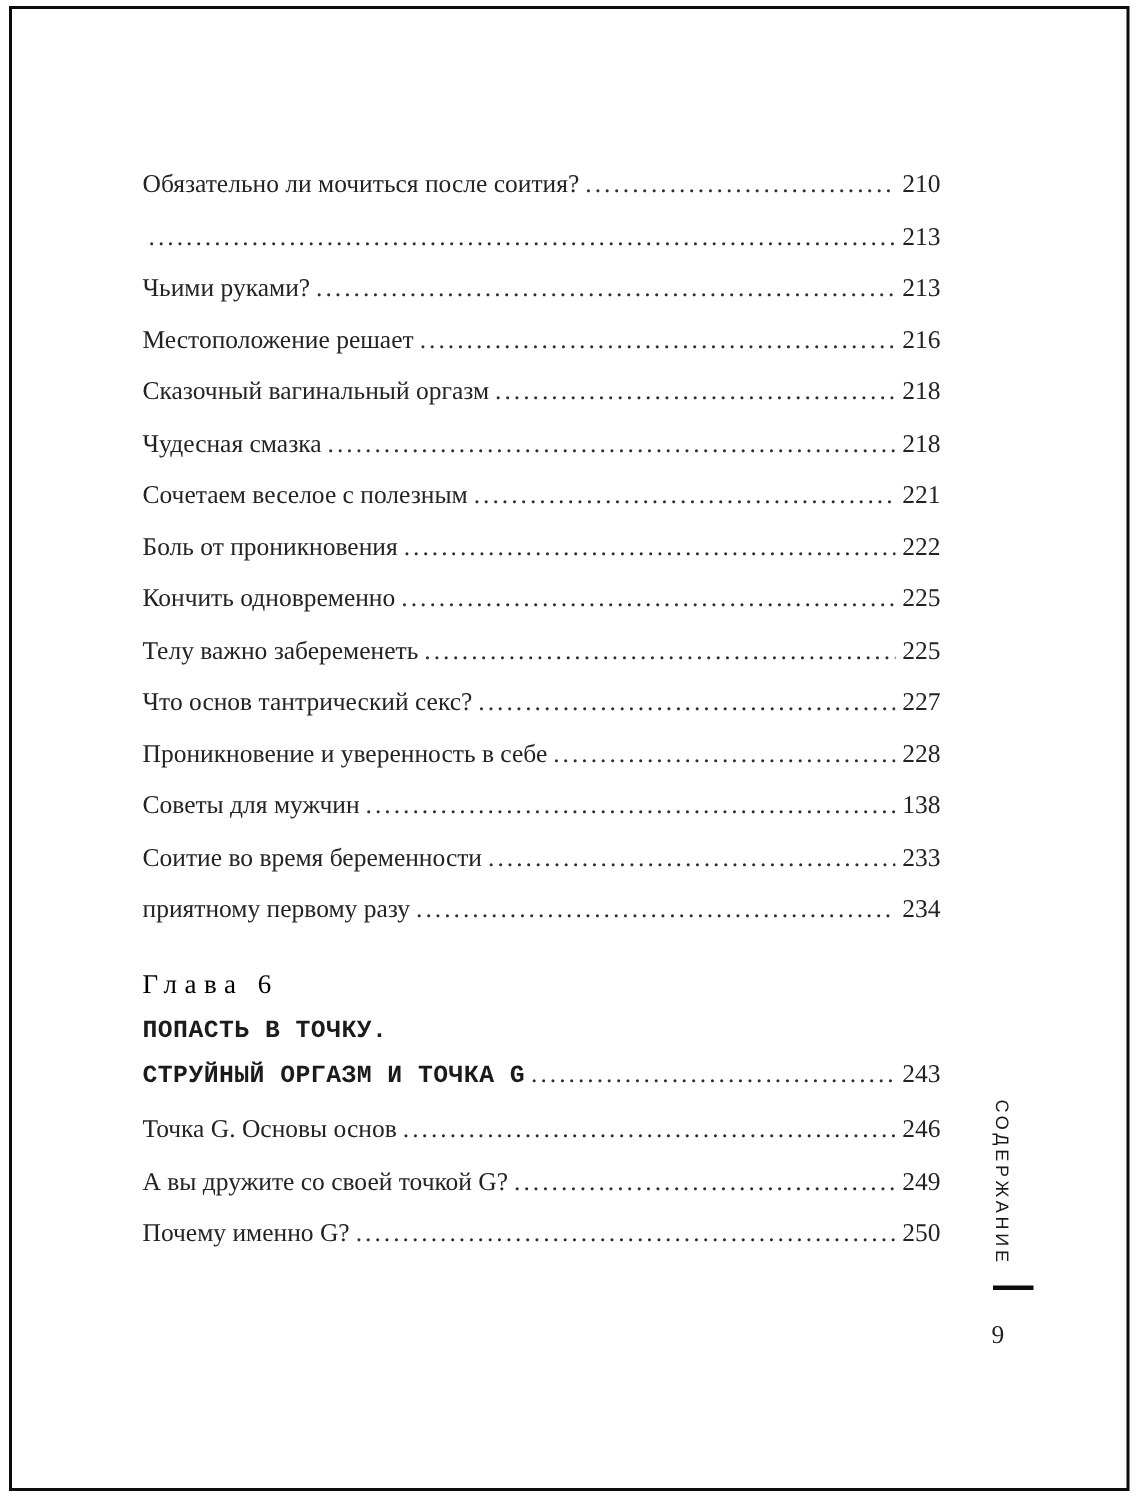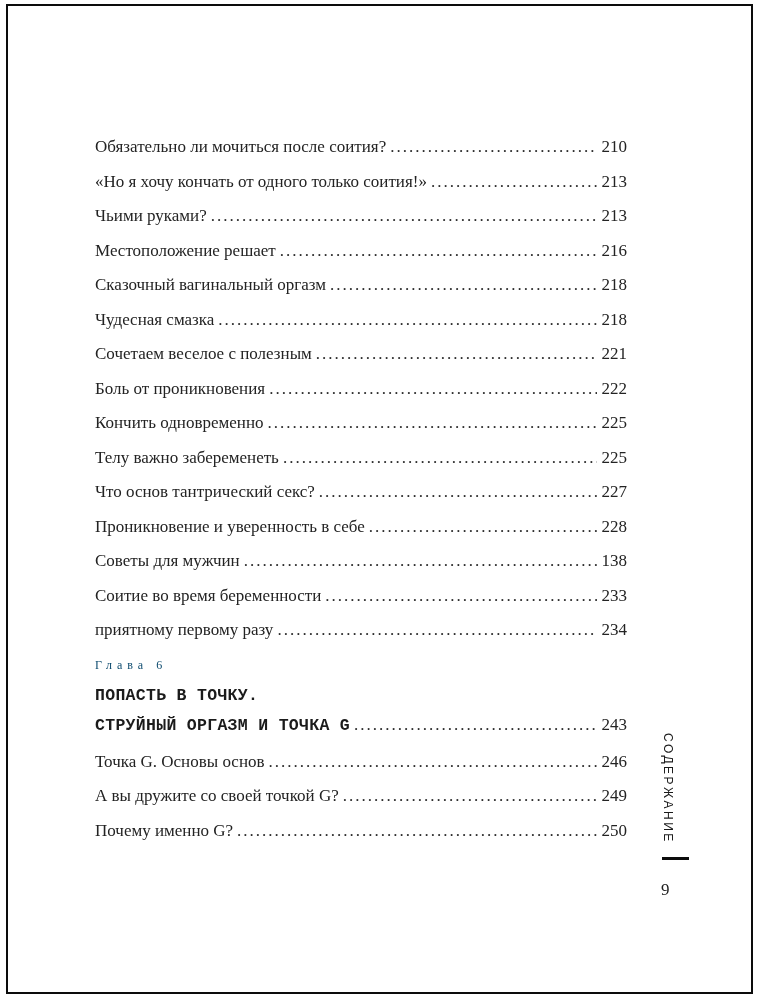--- a/index.html
+++ b/index.html
@@ -17,21 +17,21 @@
   }
   .frame {
     position: absolute;
     left: 6px; top: 4px; right: 6px; bottom: 6px;
     border: 2px solid #0c0c0c;
     pointer-events: none;
   }
   .toc {
     position: absolute;
     left: 95px;
-    top: 136px;
+    top: 112px;
     width: 532px;
   }
   .row {
     display: flex;
     align-items: baseline;
     line-height: 22px;
     margin-bottom: 12.5px;
     font-size: 17px;
     white-space: nowrap;
   }
@@ -46,26 +46,26 @@
     min-width: 8px;
   }
   .row .pg {
     flex: 0 0 auto;
     text-align: right;
     min-width: 30px;
     font-family: "Liberation Serif", serif;
     font-weight: 400;
   }
   .chapter-label {
-    margin-top: 12px;
+    margin-top: 28px;
     margin-bottom: 8px;
-    font-size: 12px;
+    font-size: 18px;
     letter-spacing: 5px;
     line-height: 22px;
-    color: #0c4a6e;
+    color: #000000;
   }
   .row.bold {
     line-height: 24px;
     margin-bottom: 5px;
   }
   .row.bold .title {
     font-family: Liberation Mono, monospace;
     font-weight: 700;
     font-size: 16.5px;
     letter-spacing: 0.3px;
@@ -103,21 +103,20 @@
 
 <div class="frame"></div>
 
 <div class="toc">
     <div class="row">
       <span class="title">Обязательно ли мочиться после соития?</span>
       <span class="dots">................................................................................................................................................................</span>
       <span class="pg">210</span>
     </div>
     <div class="row">
-      <span class="title">«Но я хочу кончать от одного только соития!» </span>
       <span class="dots">................................................................................................................................................................</span>
       <span class="pg">213</span>
     </div>
     <div class="row">
       <span class="title">Чьими руками? </span>
       <span class="dots">................................................................................................................................................................</span>
       <span class="pg">213</span>
     </div>
     <div class="row">
       <span class="title">Местоположение решает</span>

